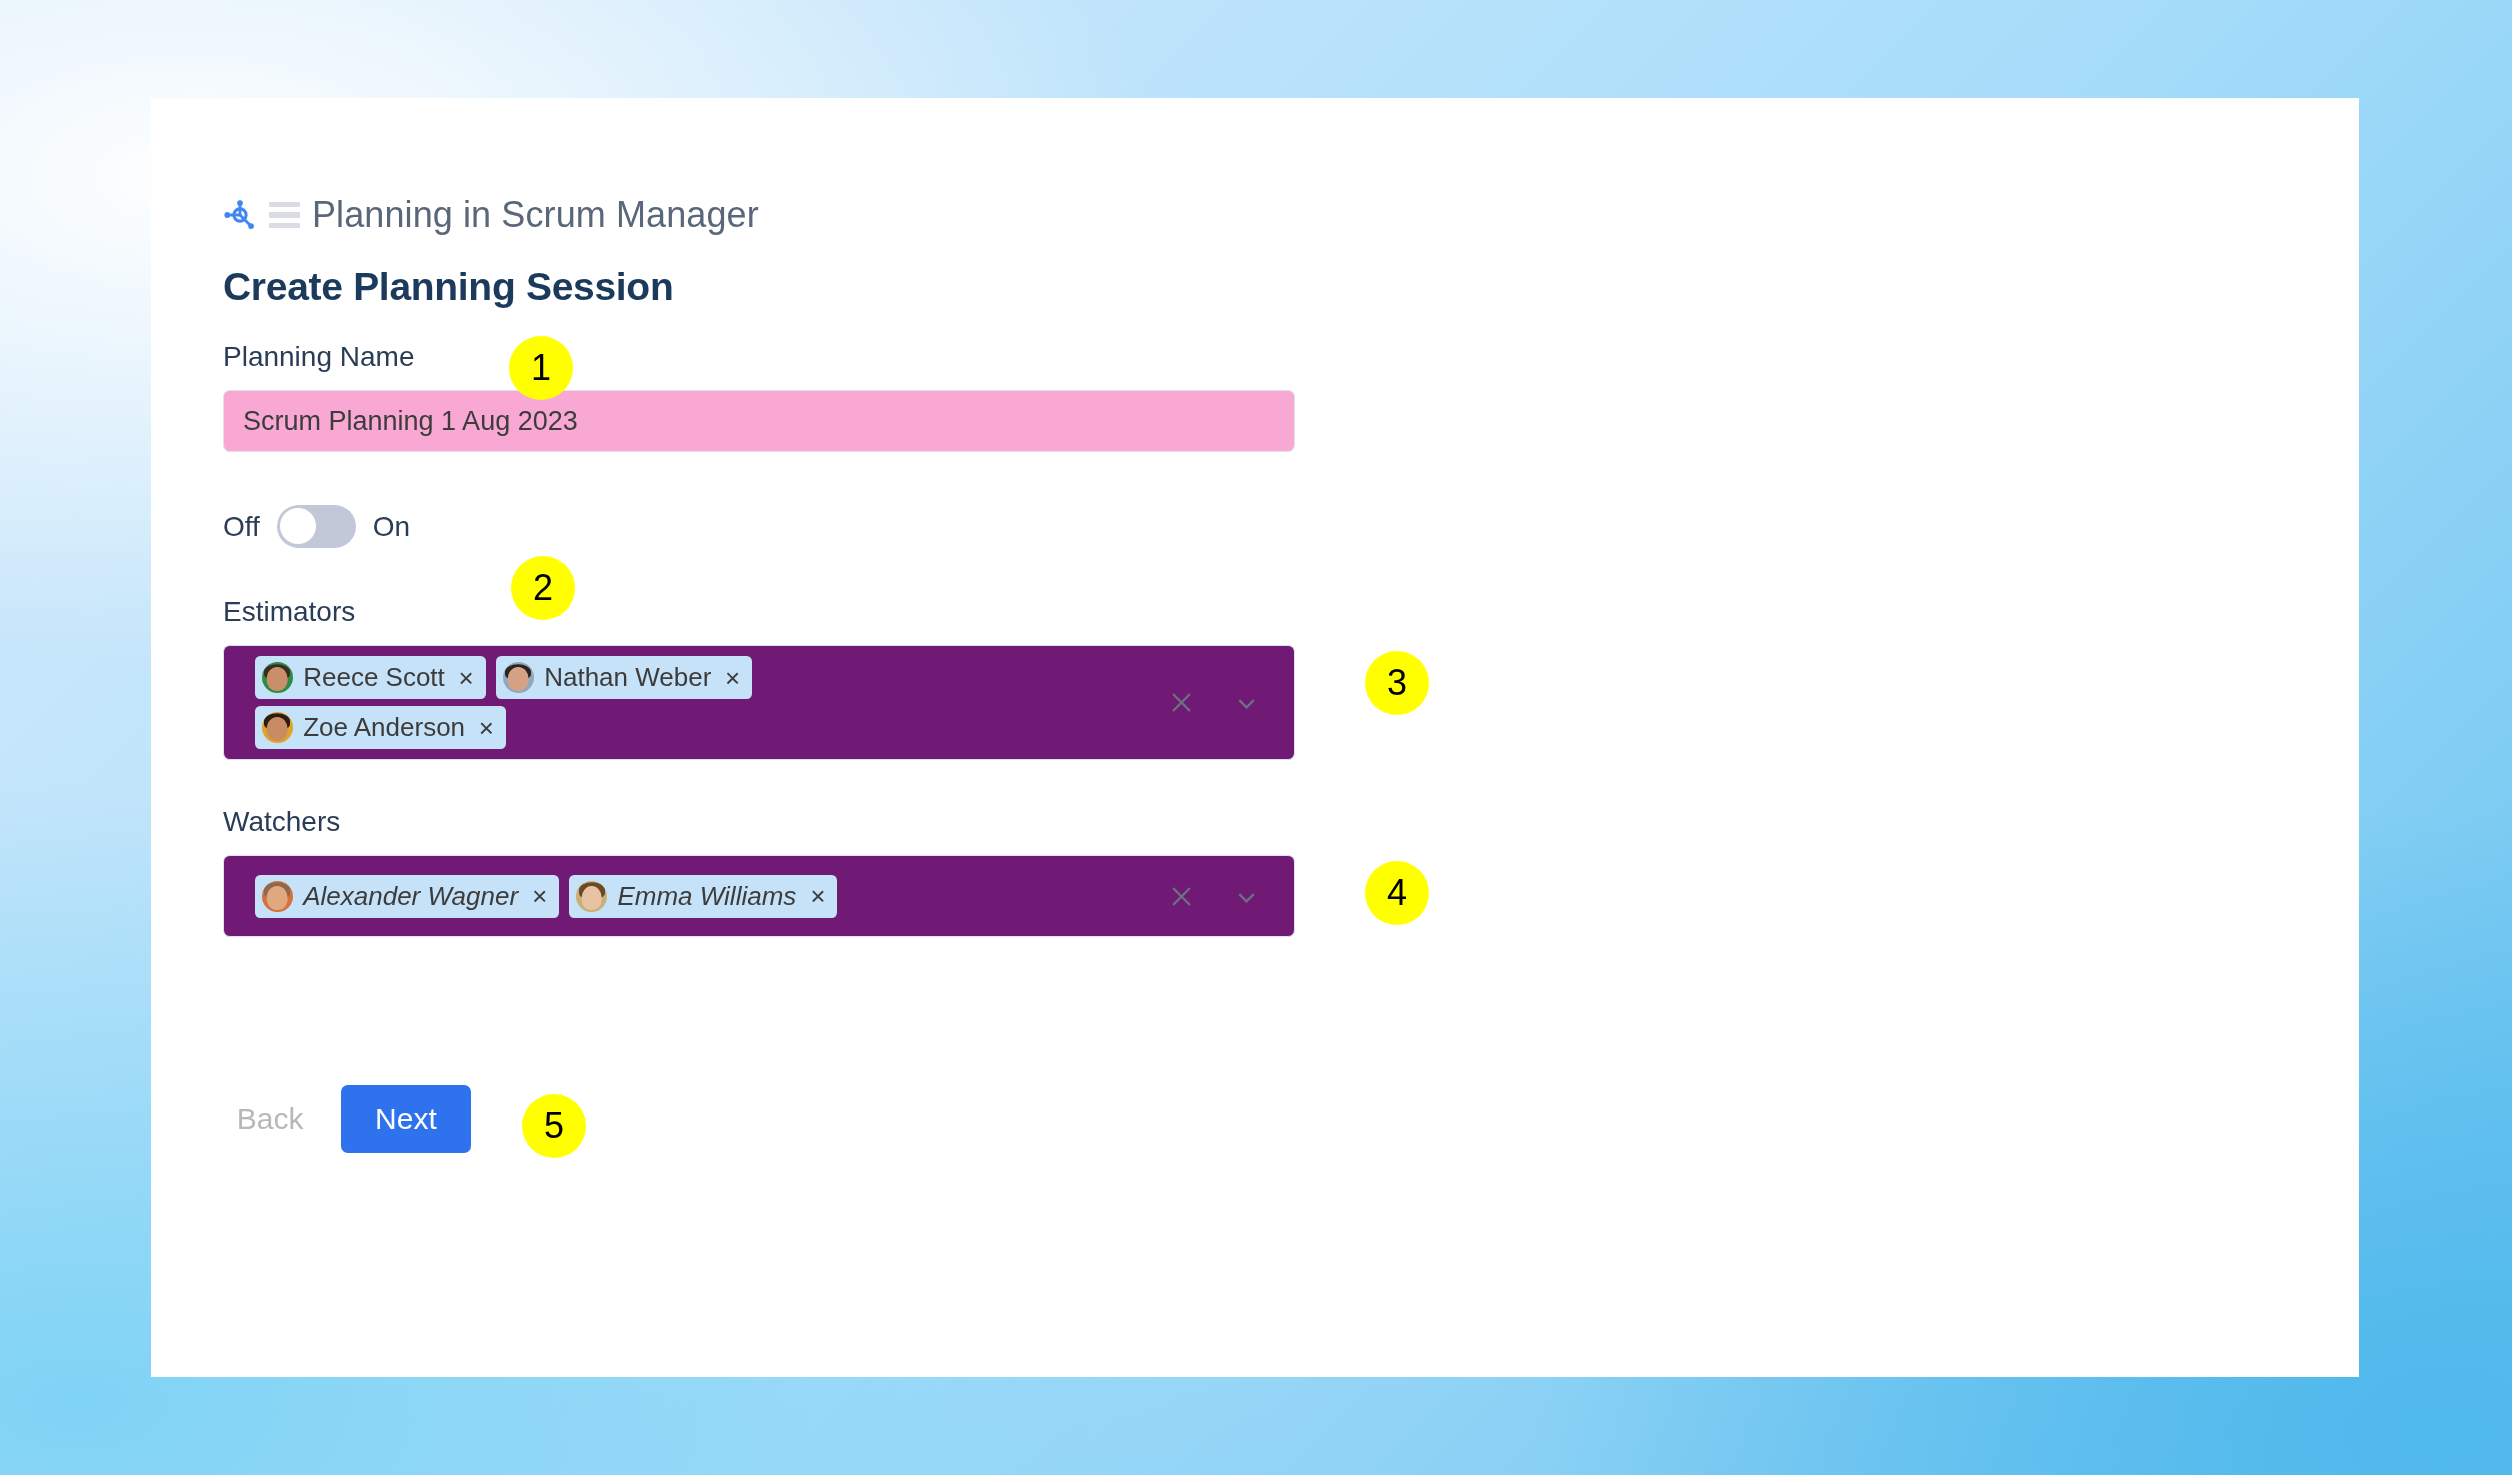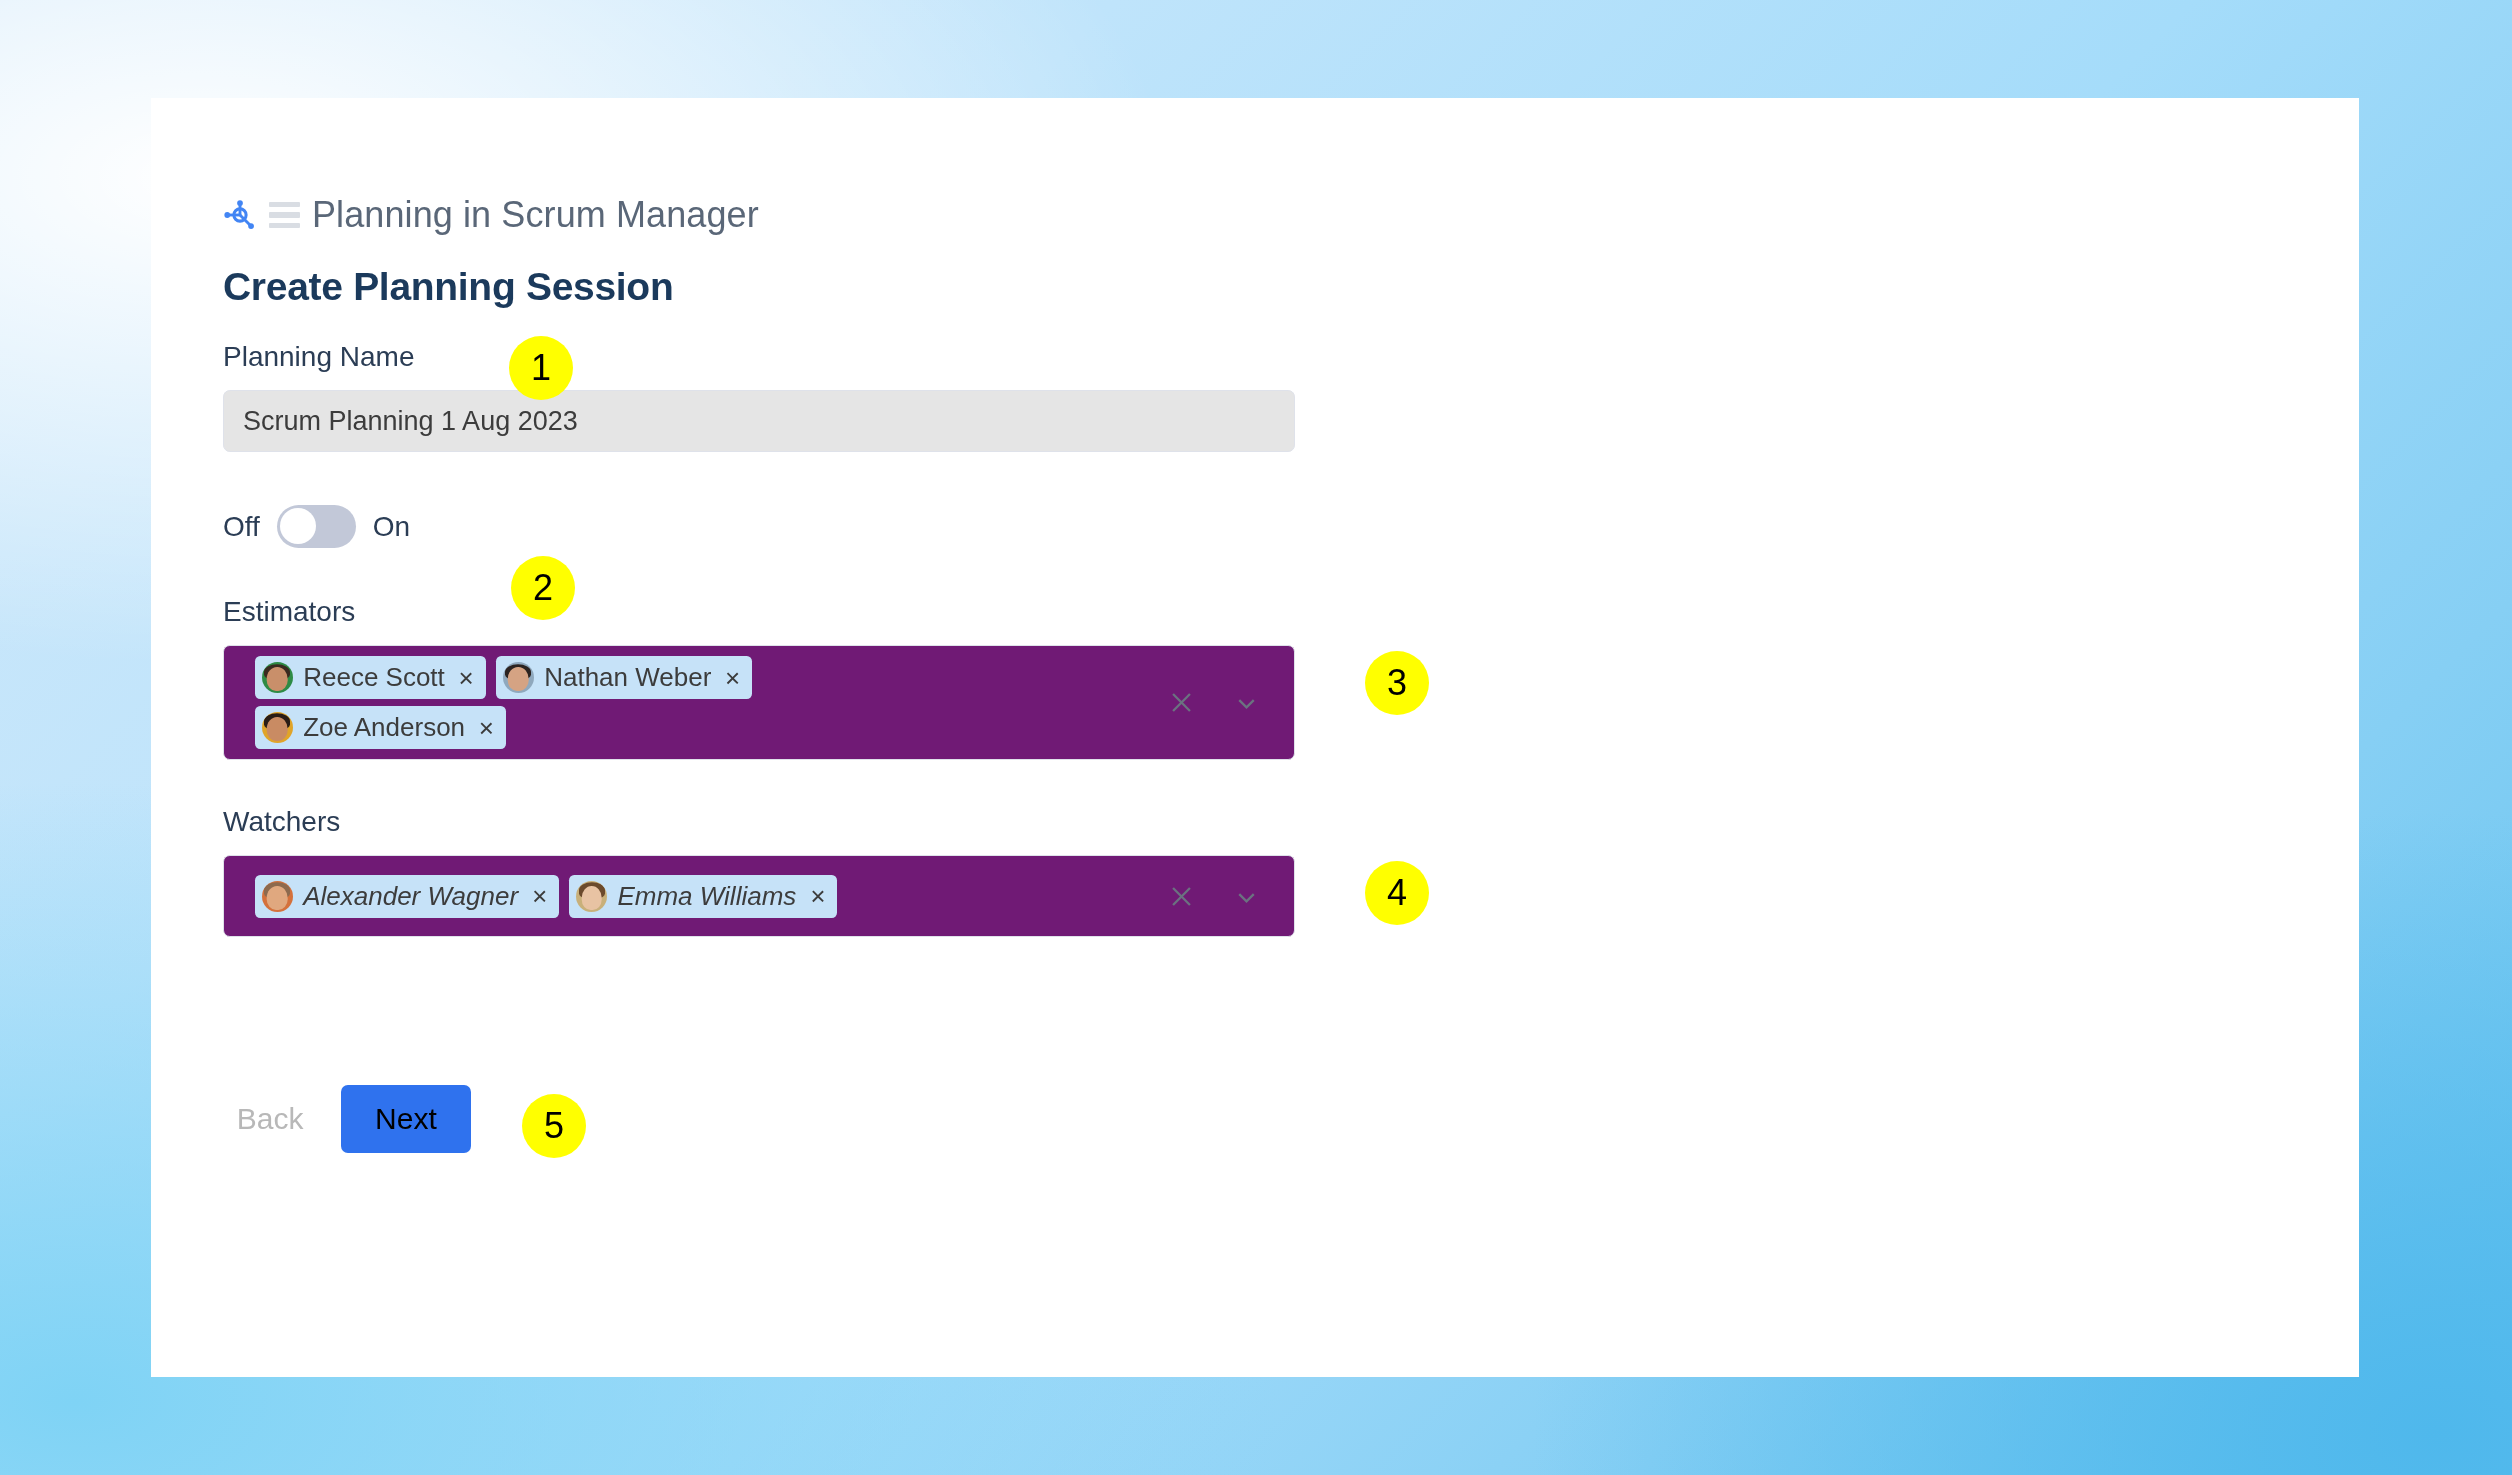--- a/index.html
+++ b/index.html
@@ -80,21 +80,21 @@
   }
 
   .label-row { display: flex; align-items: center; }
 
   .text-input {
     display: block;
     width: 1072px;
     height: 62px;
     border: 1.7px solid #dfe2ea;
     border-radius: 6.9px;
-    background: #e5e5e5;
+    background: #f9a8d4;
     padding: 0 19px;
     font-family: "Liberation Sans", sans-serif;
     font-size: 27px;
     color: #3c3c3c;
     outline: none;
   }
   .text-input::placeholder { color: #9aa2ae; }
 
   
   .toggle-row {
@@ -202,21 +202,21 @@
     font-size: 30px;
     color: #b8b8b8;
     background: none;
     border: none;
     font-family: "Liberation Sans", sans-serif;
     padding: 10.3px 13.7px;
     cursor: pointer;
   }
   .btn-next {
     font-size: 30px;
-    color: #000000;
+    color: #ffffff;
     background: #2f72ee;
     border: none;
     border-radius: 6.9px;
     font-family: "Liberation Sans", sans-serif;
     padding: 17px 34px;
     cursor: pointer;
   }
 
   
   .badge {

